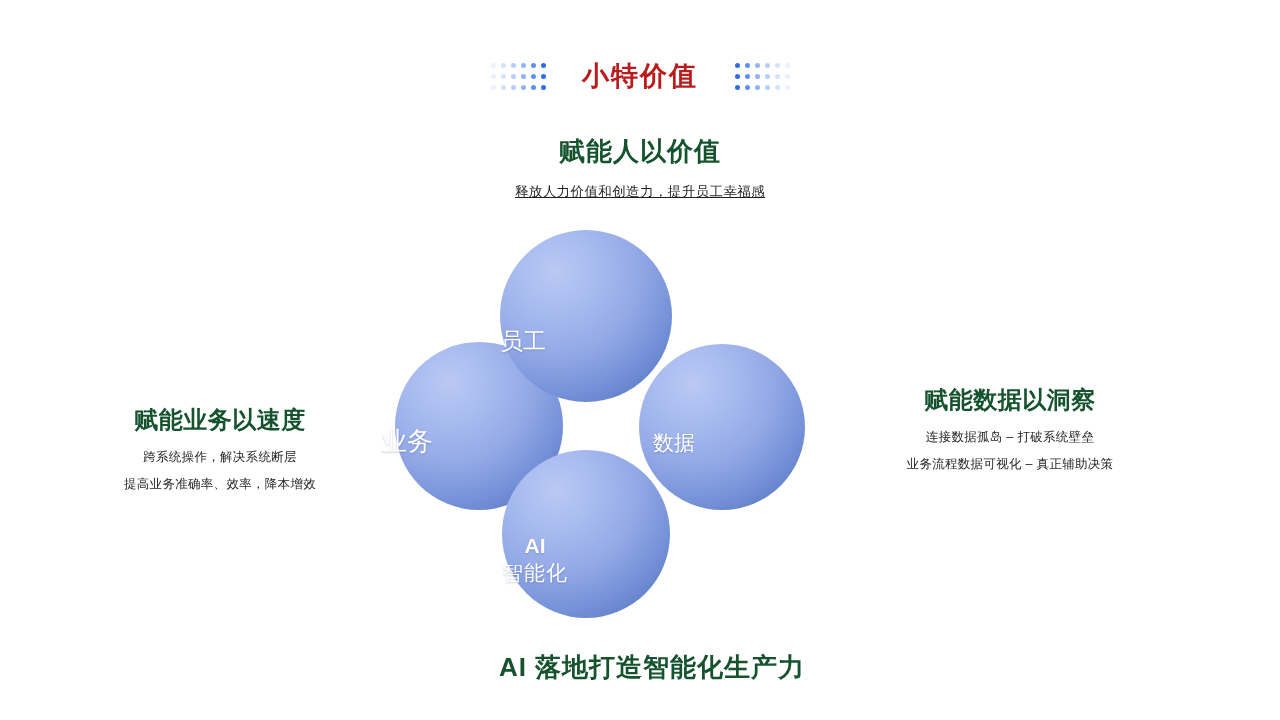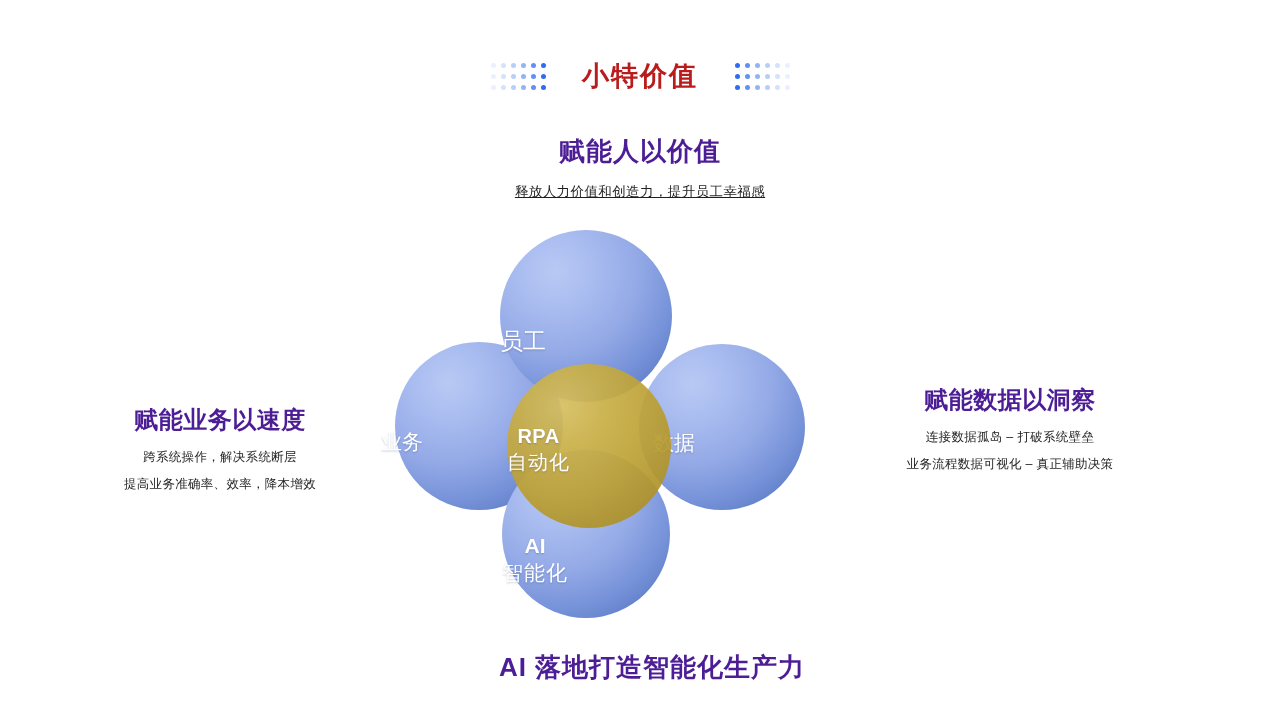--- a/index.html
+++ b/index.html
@@ -46,21 +46,21 @@
     font-size: 27px;
     font-weight: bold;
     letter-spacing: 2px;
     color: #b91c1c;
     white-space: nowrap;
   }
 
   
   .sec-title {
     font-weight: bold;
-    color: #4c1d95;
+    color: #14532d;
     white-space: nowrap;
   }
   .sec-sub {
     color: #1f1f1f;
     white-space: nowrap;
   }
 
   
   .block-top {
     position: absolute;
@@ -165,21 +165,21 @@
     font-size: 23px;
   }
   #c-top .label { transform: translateY(26px); }
 
   
   #c-left {
     left: 5px;
     top: 120px;
     width: 168px;
     height: 168px;
-    font-size: 21px;
+    font-size: 26px;
   }
   #c-left .label { transform: translate(-14px, 16px); }
 
   
   #c-right {
     left: 249px;
     top: 122px;
     width: 166px;
     height: 166px;
     font-size: 21px;
@@ -299,24 +299,18 @@
     <span class="label">员工</span>
   </div>
 
   <div class="circle circle-blue" id="c-bottom">
     <span class="label">
       <span class="line-1">AI</span><br>
       <span class="line-2">智能化</span>
     </span>
   </div>
 
-  <div class="circle" id="c-center">
-    <span class="label">
-      <span class="line-1">RPA</span><br>
-      <span class="line-2">自动化</span>
-    </span>
-  </div>
 
 </div>
 
 <div class="block-bottom">
   <div class="sec-title">AI 落地打造智能化生产力</div>
 </div>
 
 </body></html>

